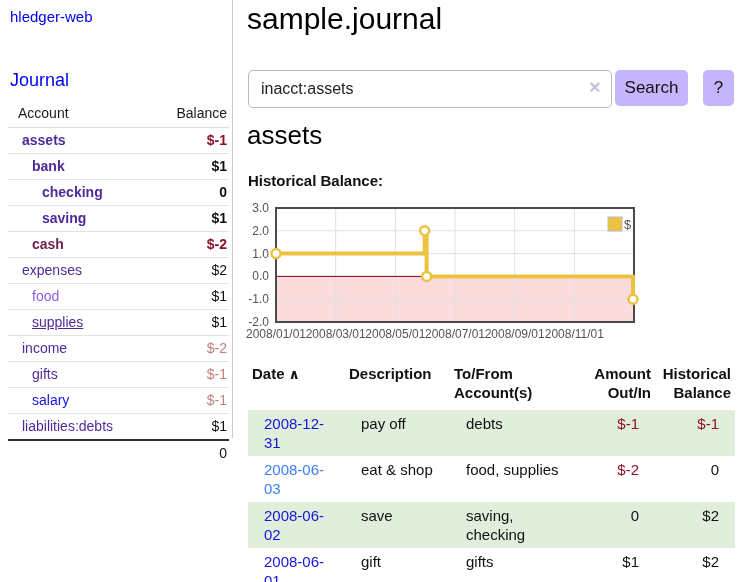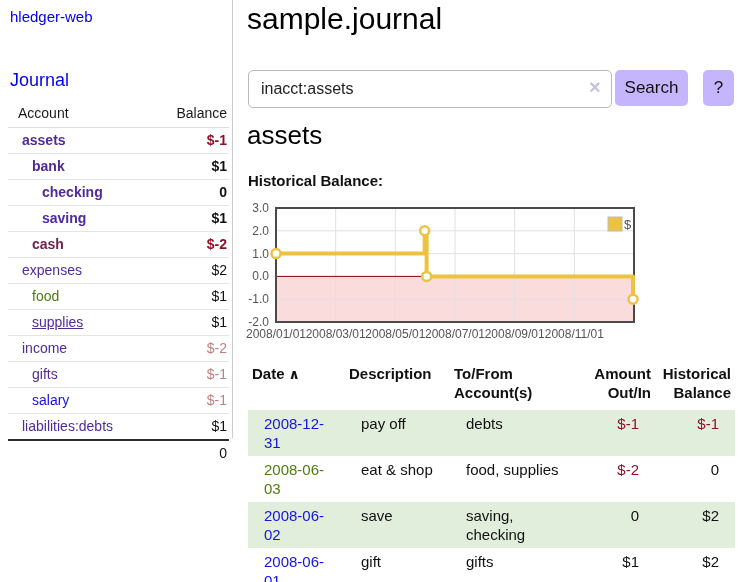--- a/index.html
+++ b/index.html
@@ -92,21 +92,21 @@
       </tr>
       <tr>
         <td class="indent-2"><a href="#" class="bold" style="color: rgb(115, 32, 77);">cash</a></td>
         <td class="bal-cell bold" style="color: rgb(140, 17, 39);">$-2</td>
       </tr>
       <tr>
         <td class="indent-1"><a href="#" style="color: rgb(78, 42, 154);">expenses</a></td>
         <td class="bal-cell" style="color: rgb(17, 17, 17);">$2</td>
       </tr>
       <tr>
-        <td class="indent-2"><a href="#" style="color: #4d7c0f;">food</a></td>
+        <td class="indent-2"><a href="#" style="color: #8b5cf6;">food</a></td>
         <td class="bal-cell" style="color: rgb(17, 17, 17);">$1</td>
       </tr>
       <tr>
         <td class="indent-2"><a href="#" style="color: rgb(78, 42, 154); text-decoration: underline;">supplies</a></td>
         <td class="bal-cell" style="color: rgb(17, 17, 17);">$1</td>
       </tr>
       <tr>
         <td class="indent-1"><a href="#" style="color: rgb(78, 42, 154);">income</a></td>
         <td class="bal-cell" style="color: rgb(192, 128, 128);">$-2</td>
       </tr>
@@ -196,21 +196,21 @@
   </thead>
   <tbody id="reg-rows">
       <tr>
         <td><a href="#" style="color: rgb(20, 20, 221);">2008-12-31</a></td>
         <td>pay off</td>
         <td>debts</td>
         <td class="ar neg">$-1</td>
         <td class="ar neg">$-1</td>
       </tr>
       <tr>
-        <td><a href="#" style="color: #4d7c0f;">2008-06-03</a></td>
+        <td><a href="#" style="color: #3b82f6;">2008-06-03</a></td>
         <td>eat &amp; shop</td>
         <td>food, supplies</td>
         <td class="ar neg">$-2</td>
         <td class="ar">0</td>
       </tr>
       <tr>
         <td><a href="#" style="color: rgb(20, 20, 221);">2008-06-02</a></td>
         <td>save</td>
         <td>saving,
 checking</td>

